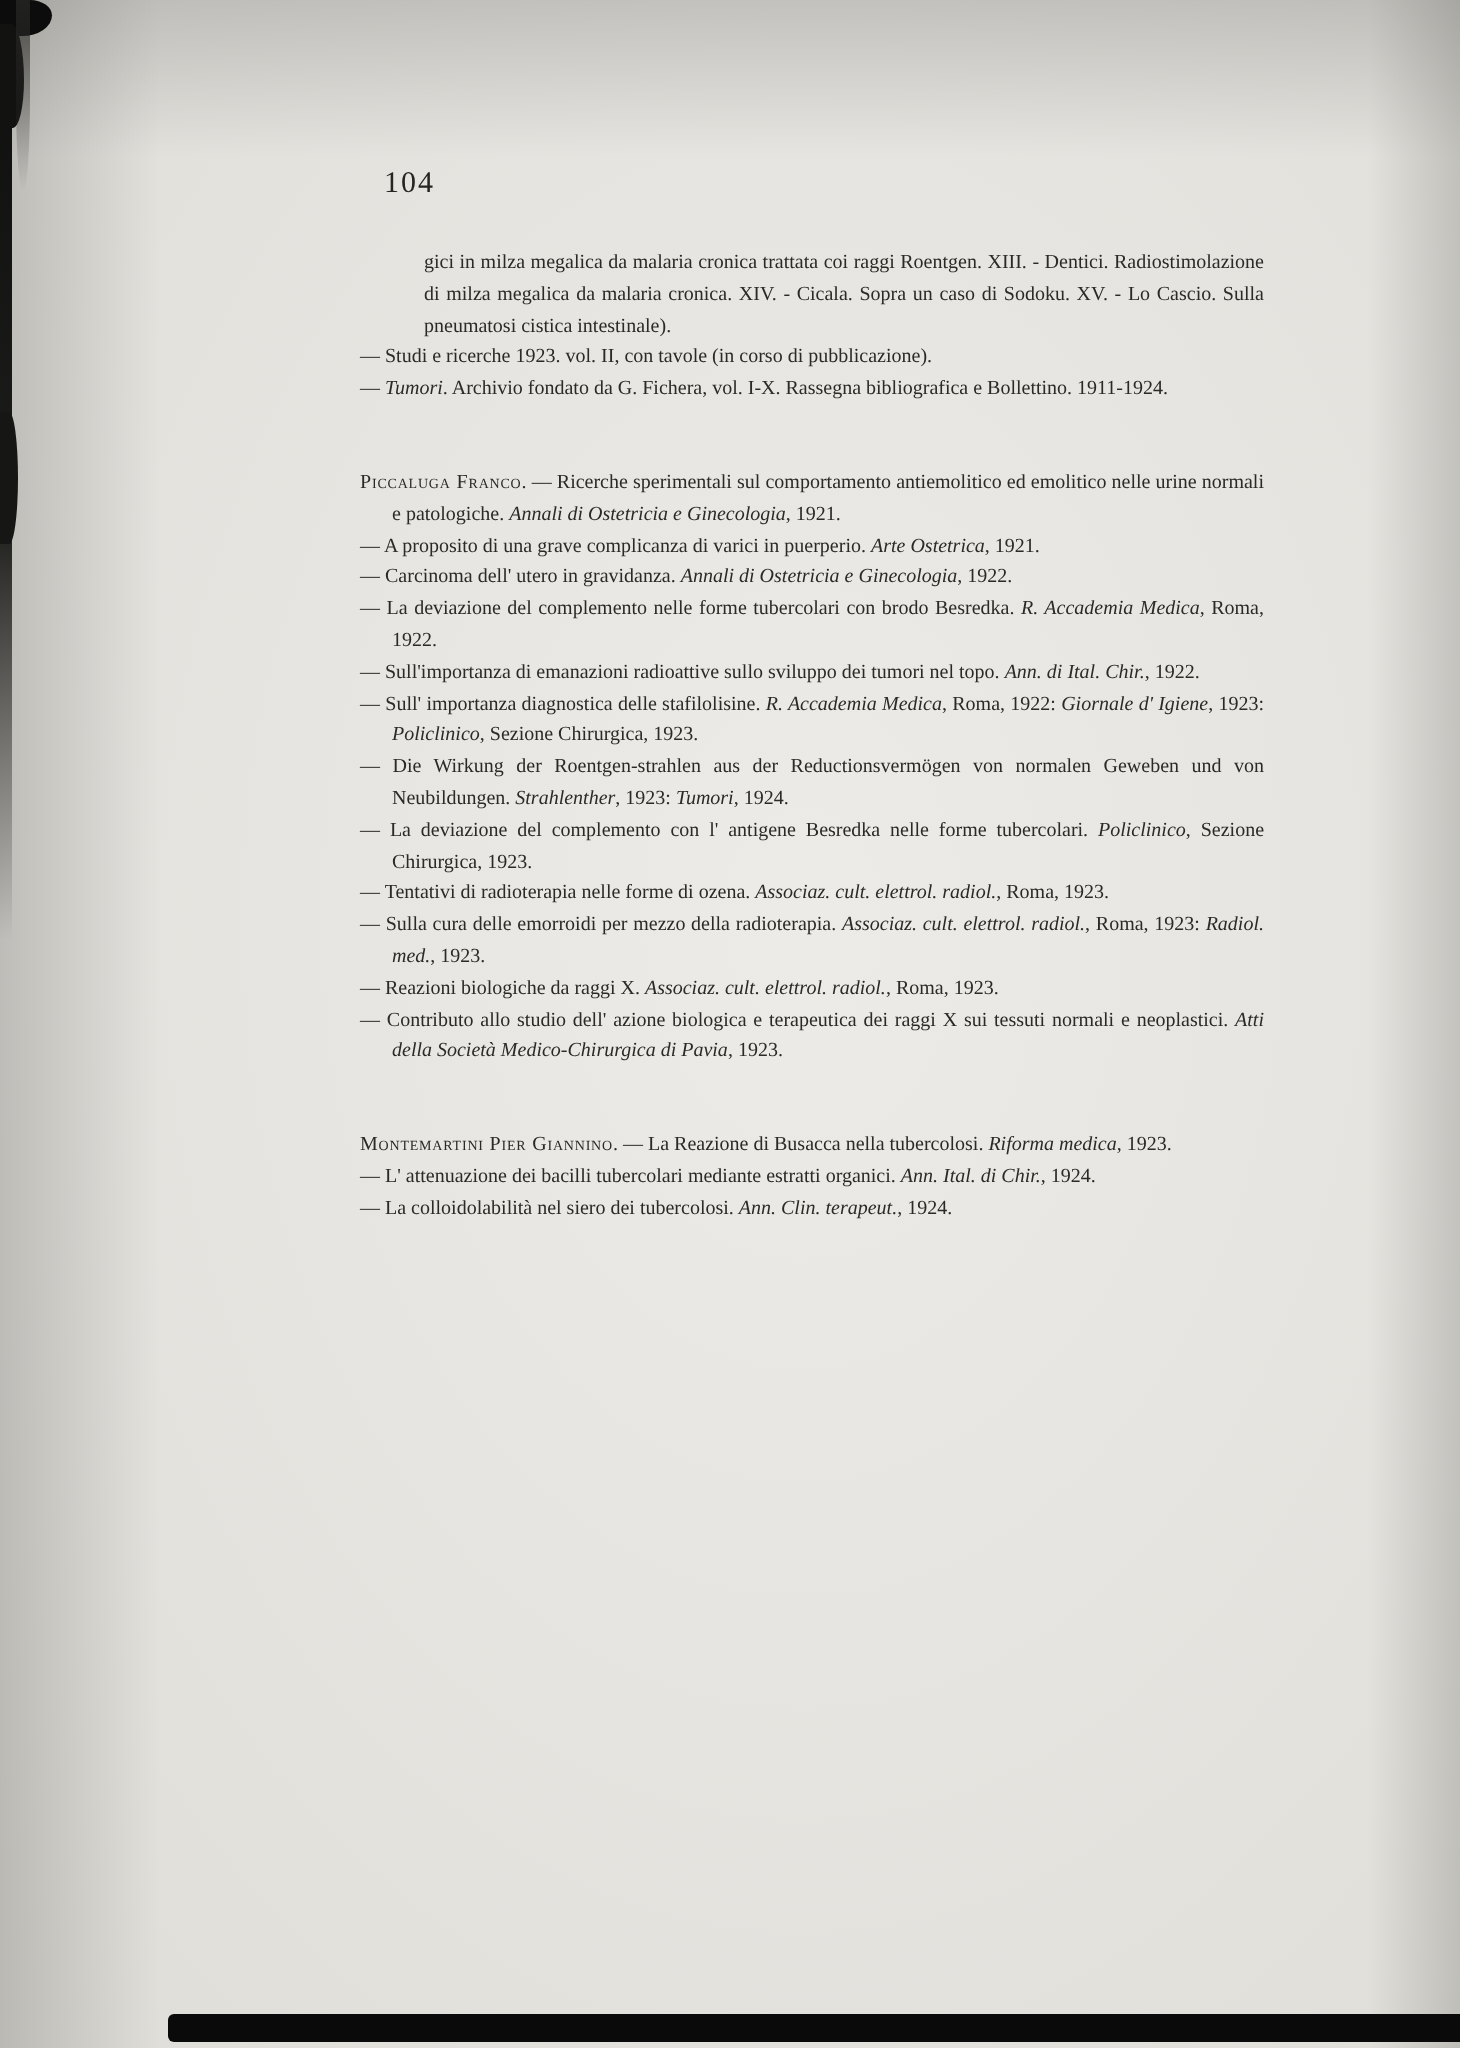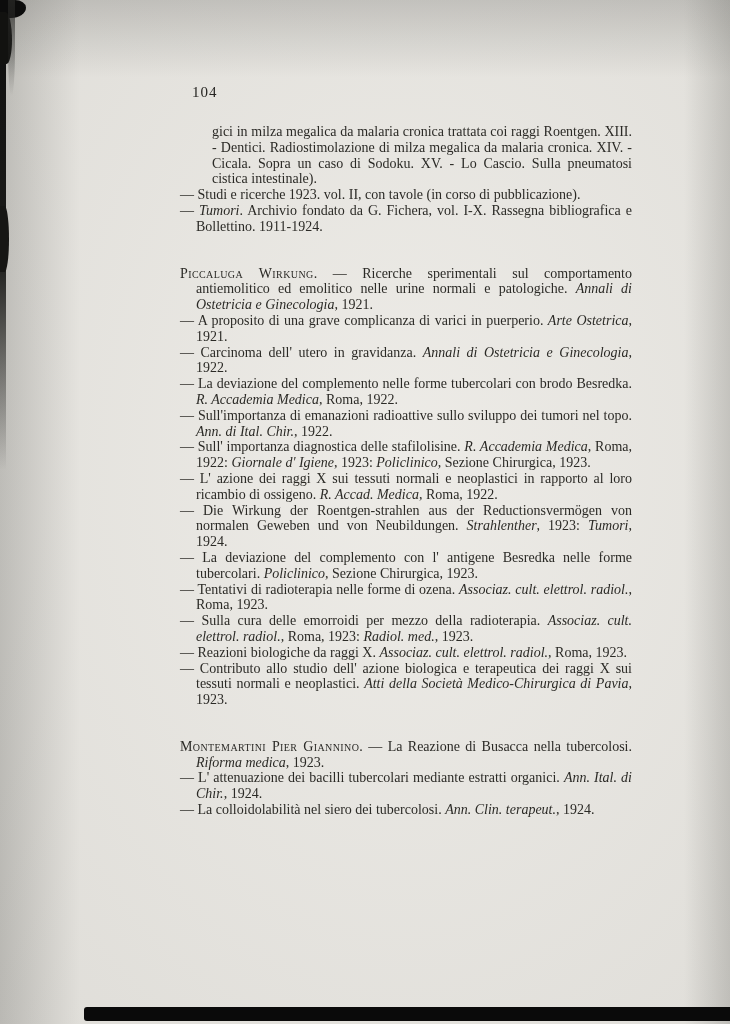--- a/index.html
+++ b/index.html
@@ -62,21 +62,21 @@
     position: absolute; left: 84px; right: 0; bottom: 3px; height: 14px;
     background: #0a0a0a; border-radius: 3px 0 0 3px;
   }
   
   .page-number {
     position: absolute; left: 192px; top: 84px;
     font-size: 15px; letter-spacing: 1px; color: #262522;
   }
   .text-block {
     position: absolute; left: 180px; top: 124px; width: 452px;
-    font-size: 14px; line-height: 15.8px;
+    font-size: 10px; line-height: 15.8px;
     color: #2b2a26;
     text-align: justify;
   }
   .section { margin: 0; }
   .section + .section { margin-top: 31px; }
   p.entry { margin: 0; padding-left: 16px; text-indent: -16px; }
   p.continuation { padding-left: 32px; text-indent: 0; }
   .it { font-style: italic; margin-top: 16px; }
   .sc { font-variant: small-caps; letter-spacing: 0.4px; }
 </style>
@@ -97,27 +97,26 @@
 
   <div class="page-number">104</div>
 
   <div class="text-block">
       <div class="section">
         <p class="entry continuation"><span>gici in milza megalica da malaria cronica trattata coi raggi Roentgen. XIII. - Dentici. Radiostimolazione di milza megalica da malaria cronica. XIV. - Cicala. Sopra un caso di Sodoku. XV. - Lo Cascio. Sulla pneumatosi cistica intestinale).</span></p>
         <p class="entry"><span>— Studi e ricerche 1923. vol. II, con tavole (in corso di pubblicazione).</span></p>
         <p class="entry"><span>— </span><span class="it">Tumori</span><span>. Archivio fondato da G. Fichera, vol. I-X. Rassegna bibliografica e Bollettino. 1911-1924.</span></p>
       </div>
       <div class="section">
-        <p class="entry"><span class="sc">Piccaluga Wirkung</span><span>. — Ricerche sperimentali sul comportamento antiemolitico ed emolitico nelle urine normali e patologiche. </span><span class="it">Annali di Ostetricia e Ginecologia</span><span>, 1921.</span></p>
+        <p class="entry"><span class="sc">Piccaluga Franco</span><span>. — Ricerche sperimentali sul comportamento antiemolitico ed emolitico nelle urine normali e patologiche. </span><span class="it">Annali di Ostetricia e Ginecologia</span><span>, 1921.</span></p>
         <p class="entry"><span>— A proposito di una grave complicanza di varici in puerperio. </span><span class="it">Arte Ostetrica</span><span>, 1921.</span></p>
         <p class="entry"><span>— Carcinoma dell' utero in gravidanza. </span><span class="it">Annali di Ostetricia e Ginecologia</span><span>, 1922.</span></p>
         <p class="entry"><span>— La deviazione del complemento nelle forme tubercolari con brodo Besredka. </span><span class="it">R. Accademia Medica</span><span>, Roma, 1922.</span></p>
         <p class="entry"><span>— Sull'importanza di emanazioni radioattive sullo sviluppo dei tumori nel topo. </span><span class="it">Ann. di Ital. Chir.</span><span>, 1922.</span></p>
         <p class="entry"><span>— Sull' importanza diagnostica delle stafilolisine. </span><span class="it">R. Accademia Medica</span><span>, Roma, 1922: </span><span class="it">Giornale d' Igiene</span><span>, 1923: </span><span class="it">Policlinico</span><span>, Sezione Chirurgica, 1923.</span></p>
-        <p class="entry"><span>— L' azione dei raggi X sui tessuti normali e neoplastici in rapporto al loro ricambio di ossigeno. </span><span class="it">R. Accad. Medica</span><span>, Roma, 1922.</span></p>
         <p class="entry"><span>— Die Wirkung der Roentgen-strahlen aus der Reductionsvermögen von normalen Geweben und von Neubildungen. </span><span class="it">Strahlenther</span><span>, 1923: </span><span class="it">Tumori</span><span>, 1924.</span></p>
         <p class="entry"><span>— La deviazione del complemento con l' antigene Besredka nelle forme tubercolari. </span><span class="it">Policlinico</span><span>, Sezione Chirurgica, 1923.</span></p>
         <p class="entry"><span>— Tentativi di radioterapia nelle forme di ozena. </span><span class="it">Associaz. cult. elettrol. radiol.</span><span>, Roma, 1923.</span></p>
         <p class="entry"><span>— Sulla cura delle emorroidi per mezzo della radioterapia. </span><span class="it">Associaz. cult. elettrol. radiol.</span><span>, Roma, 1923: </span><span class="it">Radiol. med.</span><span>, 1923.</span></p>
         <p class="entry"><span>— Reazioni biologiche da raggi X. </span><span class="it">Associaz. cult. elettrol. radiol.</span><span>, Roma, 1923.</span></p>
         <p class="entry"><span>— Contributo allo studio dell' azione biologica e terapeutica dei raggi X sui tessuti normali e neoplastici. </span><span class="it">Atti della Società Medico-Chirurgica di Pavia</span><span>, 1923.</span></p>
       </div>
       <div class="section">
         <p class="entry"><span class="sc">Montemartini Pier Giannino</span><span>. — La Reazione di Busacca nella tubercolosi. </span><span class="it">Riforma medica</span><span>, 1923.</span></p>
         <p class="entry"><span>— L' attenuazione dei bacilli tubercolari mediante estratti organici. </span><span class="it">Ann. Ital. di Chir.</span><span>, 1924.</span></p>

